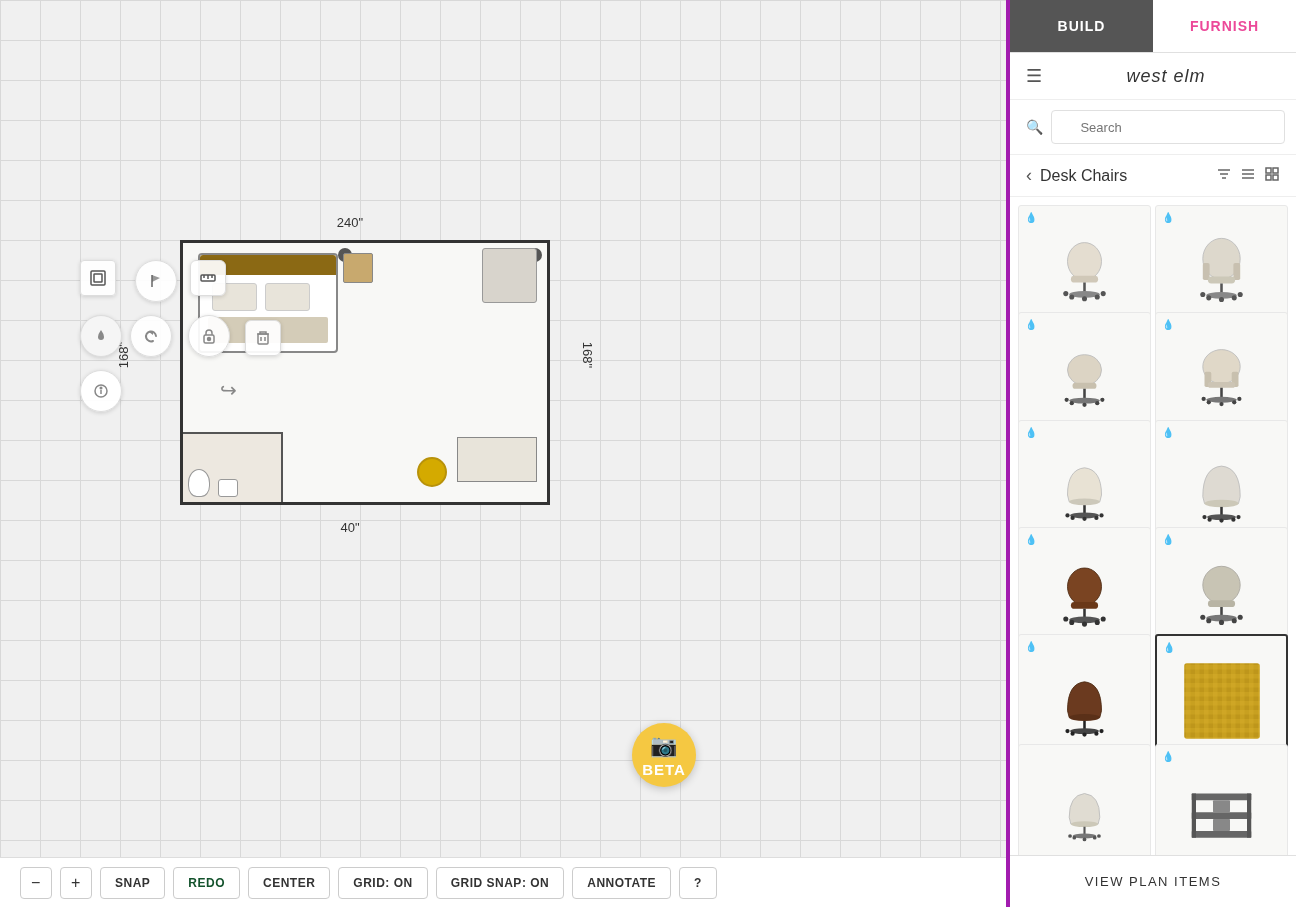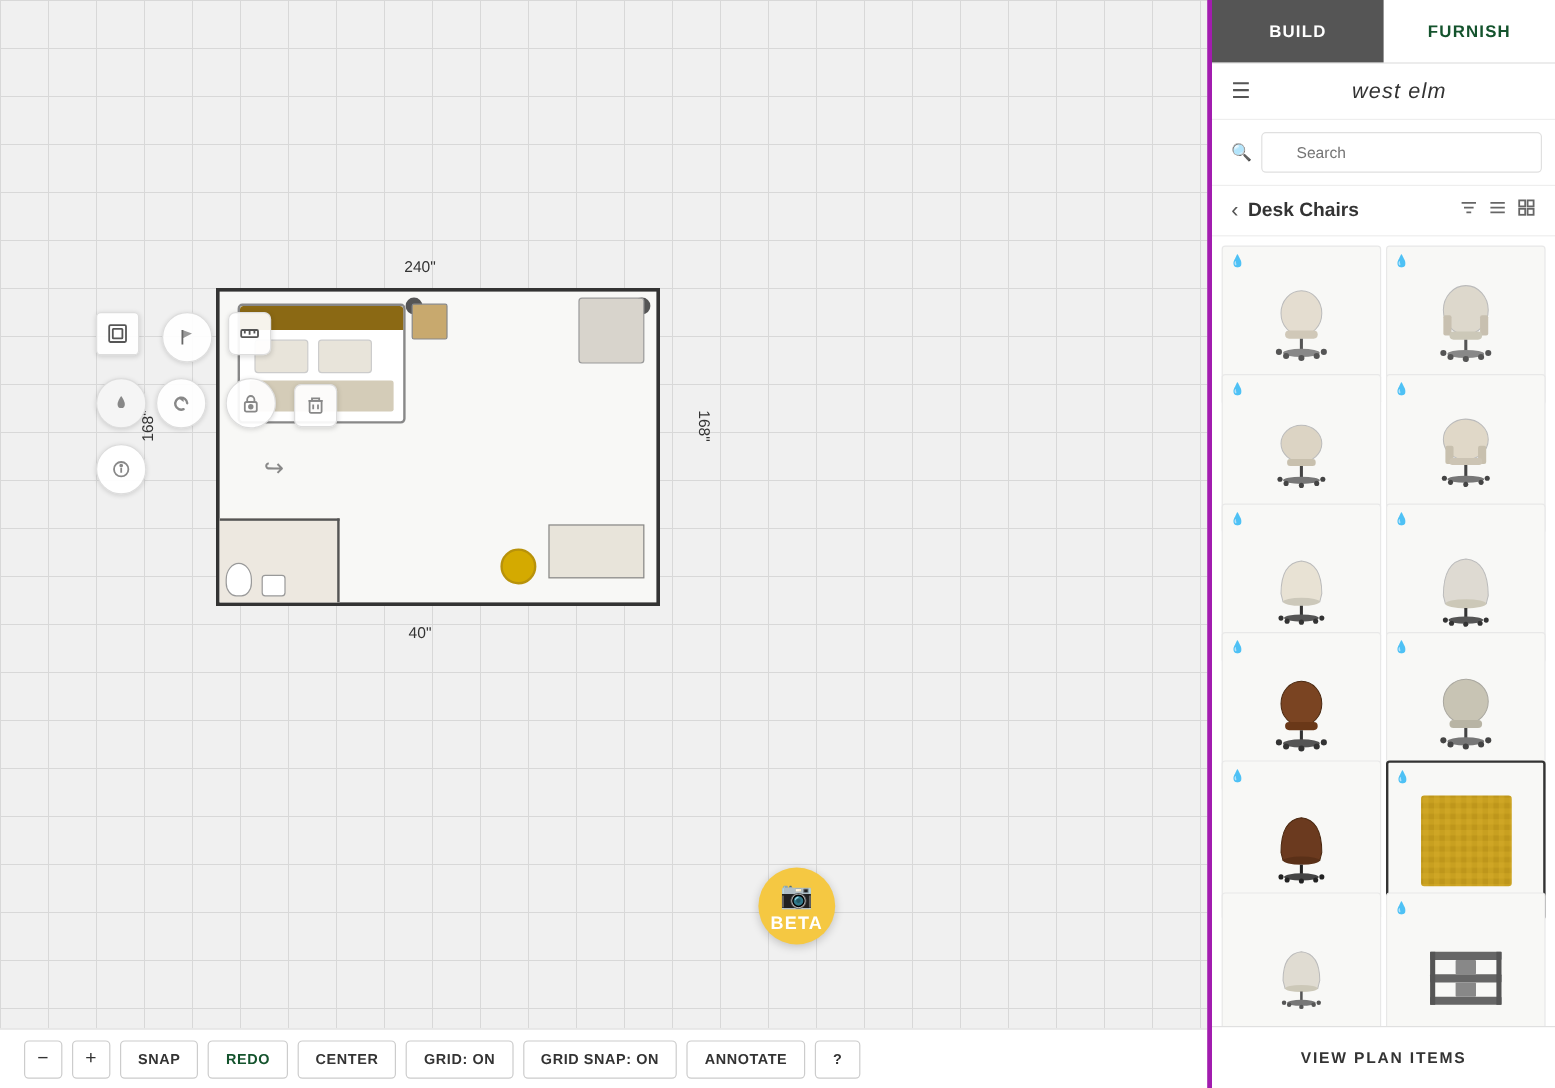--- a/index.html
+++ b/index.html
@@ -279,21 +279,21 @@
       flex-shrink: 0;
     }
     .tab {
       flex: 1;
       height: 52px;
       display: flex; align-items: center; justify-content: center;
       font-size: 14px;
       font-weight: 700;
       letter-spacing: 1px;
       cursor: pointer;
-      color: #14532d;
+      color: #ec4899;
     }
     .tab.active {
       background: #555;
       color: #fff;
     }
 
     
     .brand-header {
       display: flex;
       align-items: center;
@@ -351,21 +351,21 @@
     }
     .back-btn {
       cursor: pointer;
       font-size: 18px;
       color: #555;
       margin-right: 8px;
     }
     .category-title {
       flex: 1;
       font-size: 16px;
-      font-weight: 700;
+      font-weight: 400;
       color: #333;
     }
     .filter-icons {
       display: flex;
       gap: 8px;
       align-items: center;
     }
     .filter-icon {
       font-size: 16px;
       color: #666;
@@ -406,21 +406,21 @@
     
     .view-plan-btn {
       height: 52px;
       background: #fff;
       border-top: 1px solid #e0e0e0;
       display: flex;
       align-items: center;
       justify-content: center;
       cursor: pointer;
       font-size: 13px;
-      font-weight: 700;
+      font-weight: 400;
       letter-spacing: 1.5px;
       color: #333;
       flex-shrink: 0;
     }
   </style>
 </head>
 <body>
 
 <div class="canvas-area">
 

